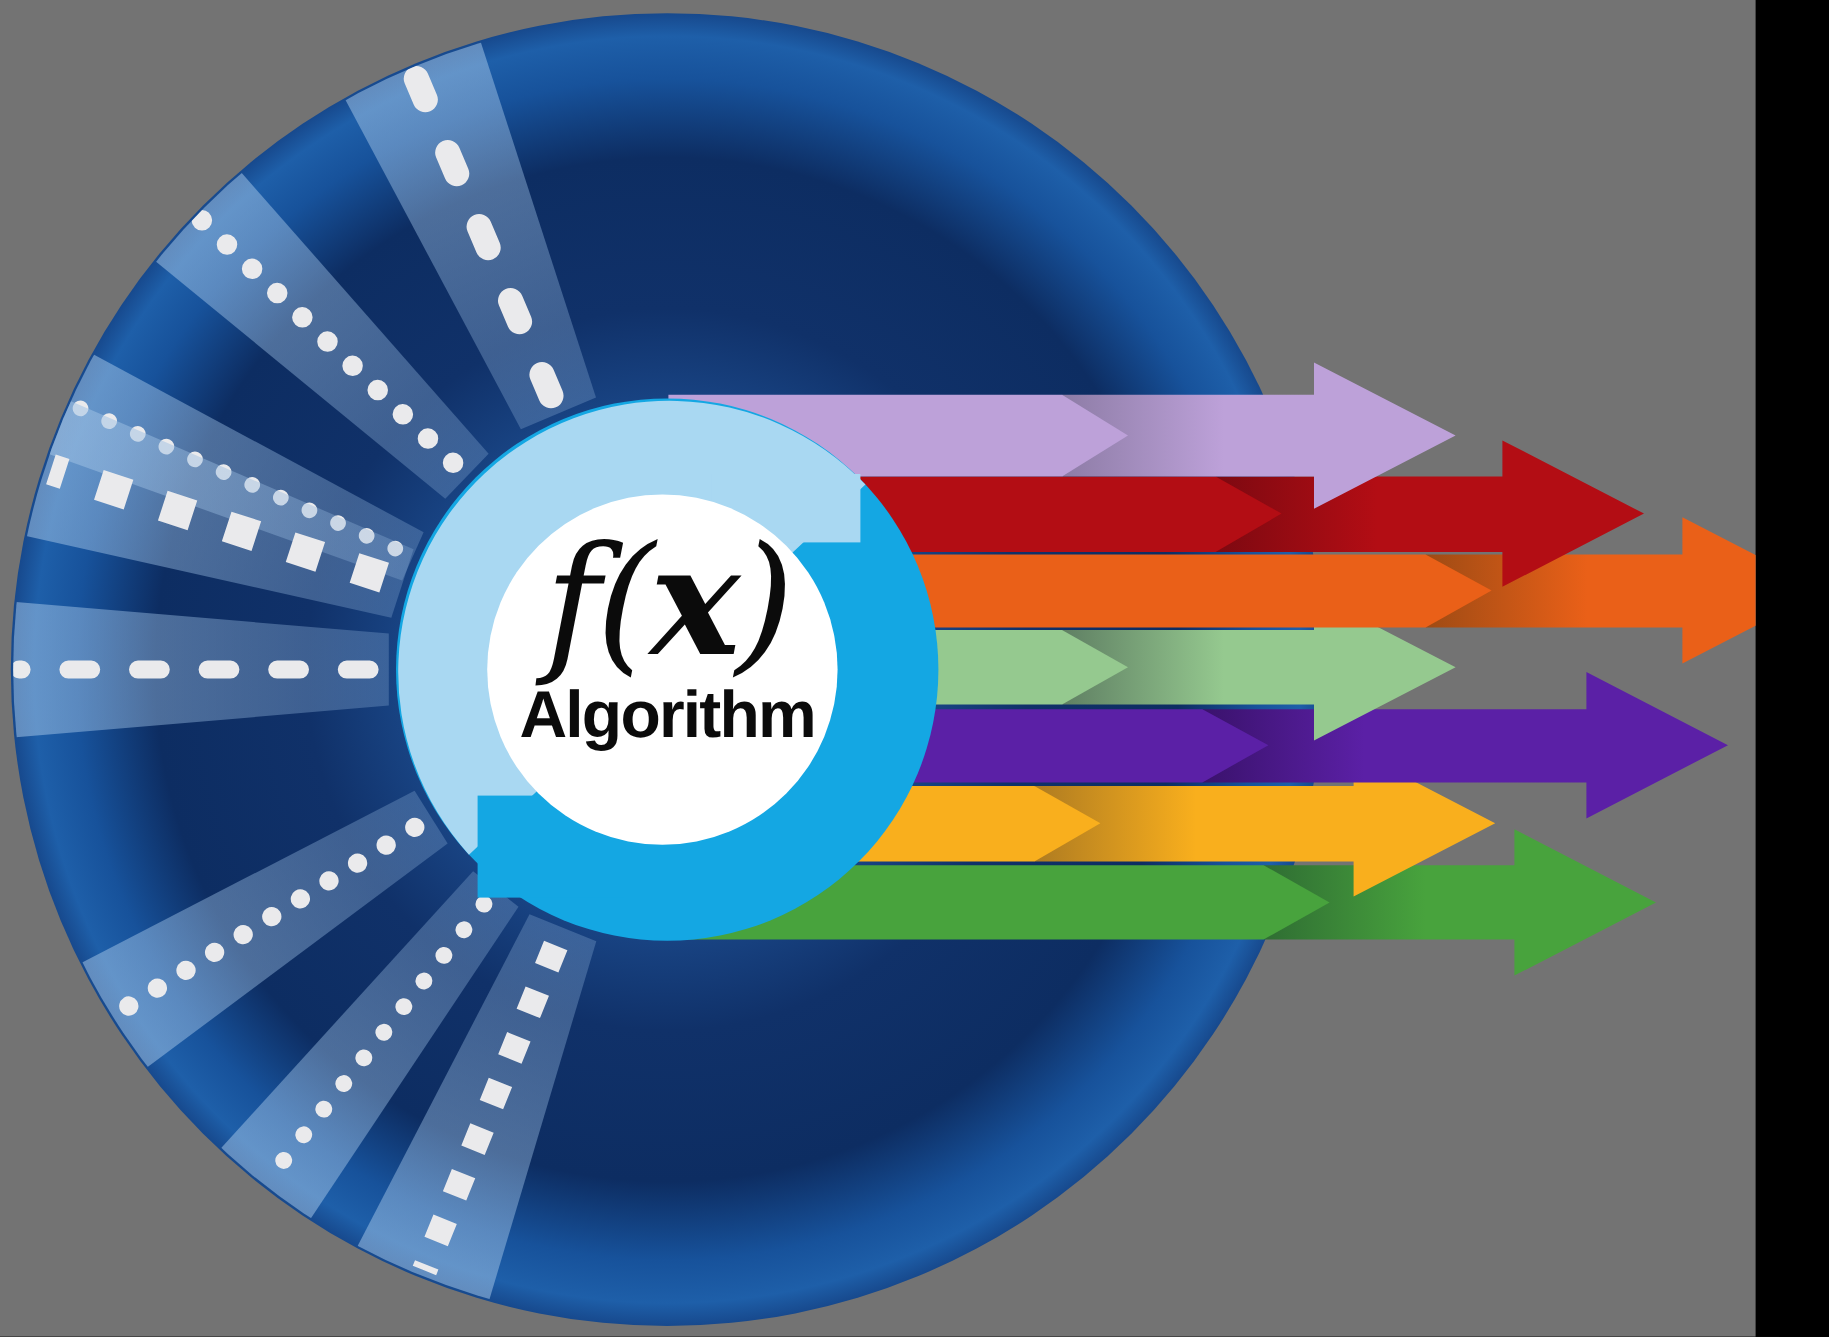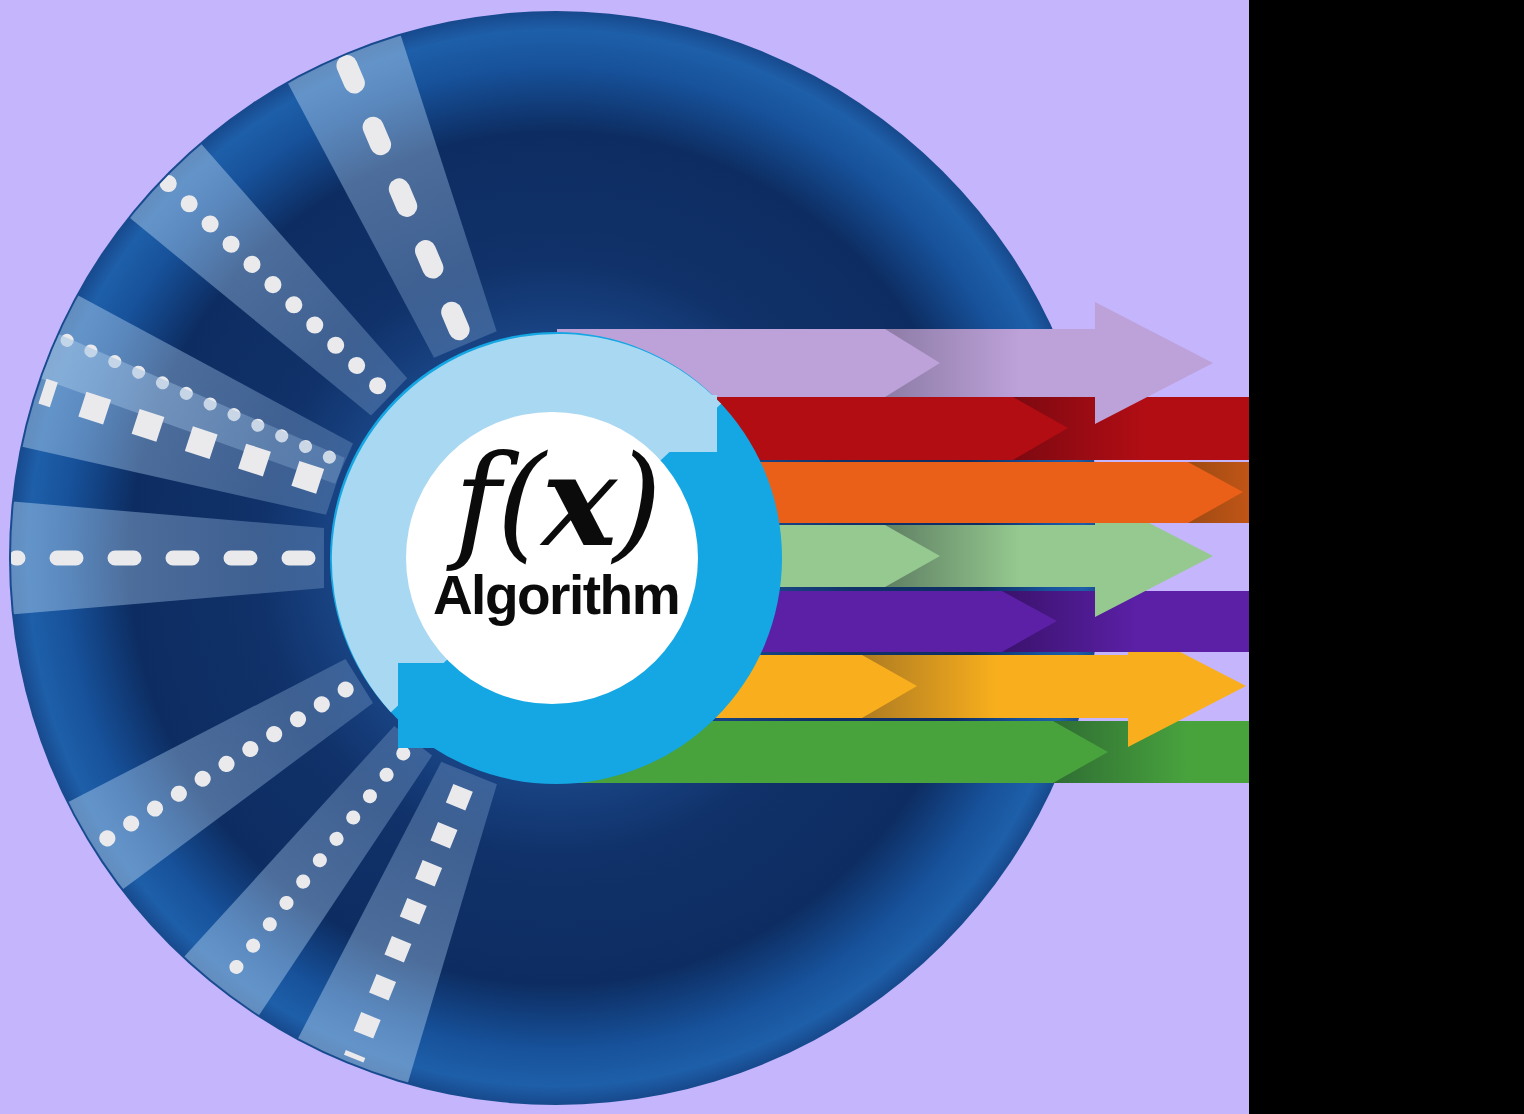--- a/index.html
+++ b/index.html
@@ -2,23 +2,23 @@
 <html><head>
 <meta charset="utf-8">
 <style>
   html, body {
     margin: 0;
     padding: 0;
     background: #000000;
   }
   .stage {
     position: relative;
-    width: 1249px;
+    width: 1463px;
     height: 1114px;
-    background: #c4b5fd;
+    background: #737373;
     overflow: hidden;
     font-family: "Liberation Sans", sans-serif;
   }
   svg { display: block; }
   .fx-text {
     font-family: "DejaVu Serif", serif;
     font-style: italic;
     font-weight: 400;
     font-size: 126px;
     fill: #0b0b0b;

